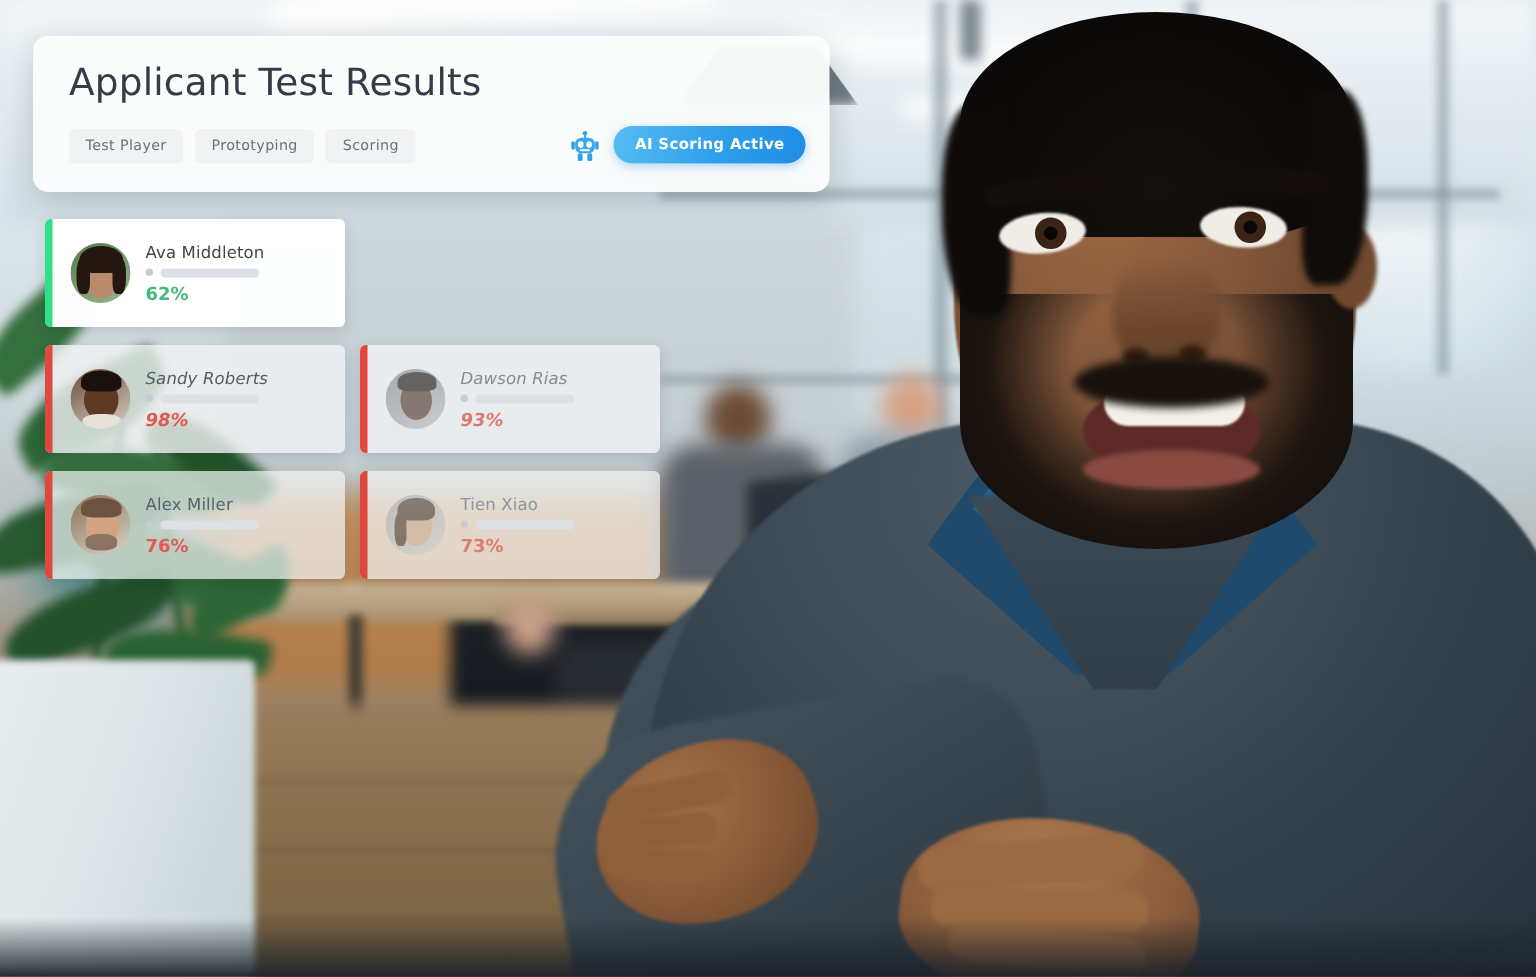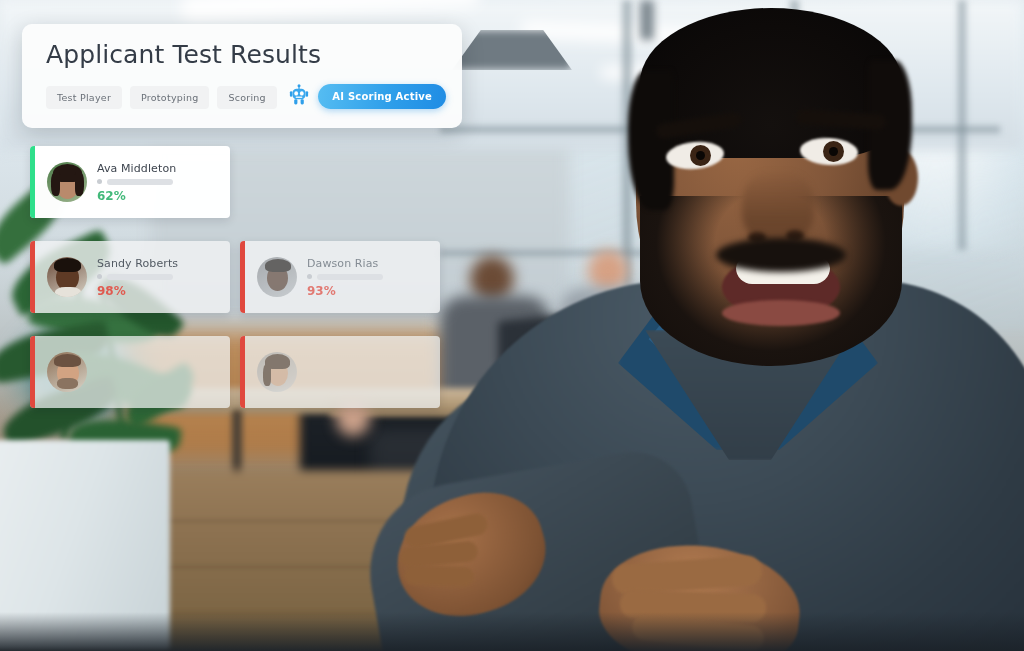--- a/index.html
+++ b/index.html
@@ -262,48 +262,48 @@
   }
   .m-bottomdark{
     position:absolute;left:0;top:612px;width:1024px;height:60px;
     background:linear-gradient(180deg,rgba(25,31,37,0),#1b2229 70%);
   }
 
   
   .ui{position:absolute;left:0;top:0;width:1024px;height:651px;}
 
   .panel-header{
-    position:absolute;left:22px;top:24px;width:440px;height:104px;
+    position:absolute;left:22px;top:24px;width:531px;height:104px;
     background:rgba(251,252,252,.97);
     border-radius:10px;
     box-shadow:0 6px 22px rgba(10,20,30,.18);
   }
   .panel-title{
     position:absolute;left:24px;top:16px;
     font-size:25px;font-weight:400;letter-spacing:.1px;color:#343c47;
     font-family:"DejaVu Sans", sans-serif;
   }
   .chips{position:absolute;left:24px;top:62px;display:flex;gap:8px;align-items:center;}
   .chip{
     background:#f1f2f3;border-radius:4px;
     padding:6px 11px;font-size:9.5px;color:#6a7078;letter-spacing:.25px;
     font-family:"DejaVu Sans", sans-serif;white-space:nowrap;
   }
-  .ai-zone{position:absolute;right:16px;top:60px;display:flex;align-items:flex-start;gap:9px;}
+  .ai-zone{position:absolute;right:16px;top:60px;display:flex;align-items:flex-end;gap:9px;}
   .robot-icon{width:20px;height:22px;display:block;}
   .ai-pill{
     background:linear-gradient(100deg,#56bdf2 0%,#2f9fea 55%,#1f8ce4 100%);
     color:#ffffff;border-radius:13px;
     padding:7px 14px;font-size:10px;font-weight:bold;letter-spacing:.2px;
     font-family:"DejaVu Sans", sans-serif;white-space:nowrap;
     box-shadow:0 2px 7px rgba(30,140,230,.35);
   }
 
   .cards{position:absolute;left:30px;top:146px;width:410px;}
-  .card-row{display:flex;gap:10px;margin-bottom:23px;}
+  .card-row{display:flex;gap:10px;margin-bottom:12px;}
   .card{
     position:relative;width:200px;height:72px;
     border-radius:4px;overflow:hidden;
     display:flex;align-items:center;
     box-shadow:0 3px 10px rgba(10,20,30,.12);
   }
   .card .accent{position:absolute;left:0;top:0;width:5px;height:100%;}
   .card-body{display:flex;align-items:center;padding-left:17px;width:100%;height:100%;}
   .avatar{
     width:40px;height:40px;border-radius:50%;flex:0 0 40px;
@@ -316,21 +316,21 @@
   .c-name{
     font-size:11px;color:#3e454f;font-family:"DejaVu Sans", sans-serif;letter-spacing:.1px;
   }
   .c-skel{display:flex;align-items:center;gap:5px;}
   .skel-dot{width:5px;height:5px;border-radius:50%;background:#c9cdd2;}
   .skel-bar{width:66px;height:6px;border-radius:3px;background:#dde0e4;}
   .c-score{font-size:12px;font-weight:bold;font-family:"DejaVu Sans", sans-serif;}
 
   
   .tier-top .card{background:rgba(255,255,255,.985);}
-  .tier-mid .card{background:rgba(241,243,244,.80);}
+  .tier-mid .card{background:rgba(241,243,244,.80);font-style:italic;}
   .tier-mid .c-name{color:#525a63;}
   .tier-low .card{background:rgba(240,242,243,.72);}
   .tier-low .c-name{color:#5a626b;}
   .faded .c-name{color:#848c94;}
   .faded .avatar{opacity:.62;}
   .faded .c-score{opacity:.78;}
   .very-faded .c-name{color:#8d949b;}
   .very-faded .avatar{opacity:.5;}
   .very-faded .c-score{opacity:.72;}
 </style>
@@ -538,31 +538,47 @@
 
         <div class="card">
           <div class="accent" style="background:#e0483e"></div>
           <div class="card-body">
             <div class="avatar">
               <div class="av-bg" style="background:linear-gradient(150deg,#8d6f55,#d9d4c8)"></div>
               <div class="av-face" style="left:10px;top:8px;width:22px;height:26px;background:#d2a382"></div>
               <div class="av-hair" style="left:7px;top:2px;width:27px;height:13px;background:#6b5241"></div>
               <div class="av-hair" style="left:10px;top:26px;width:21px;height:11px;background:#8a7360;border-radius:40%"></div>
             </div>
+            <div class="card-info">
+              <div class="c-name">Alex Miller</div>
+              <div class="c-skel">
+                <div class="skel-dot"></div>
+                <div class="skel-bar"></div>
+              </div>
+              <div class="c-score" style="color:#e05a50">76%</div>
+            </div>
           </div>
         </div>
 
         <div class="card very-faded">
           <div class="accent" style="background:#e0483e"></div>
           <div class="card-body">
             <div class="avatar">
               <div class="av-bg" style="background:linear-gradient(150deg,#9aa0a4,#cdd2d4)"></div>
               <div class="av-face" style="left:11px;top:8px;width:20px;height:26px;background:#c9a388"></div>
               <div class="av-hair" style="left:8px;top:2px;width:25px;height:15px;background:#271b14"></div>
               <div class="av-hair" style="left:6px;top:12px;width:8px;height:22px;background:#271b14;border-radius:40% 10% 30% 40%"></div>
             </div>
+            <div class="card-info">
+              <div class="c-name">Tien Xiao</div>
+              <div class="c-skel">
+                <div class="skel-dot"></div>
+                <div class="skel-bar"></div>
+              </div>
+              <div class="c-score" style="color:#e05a50">73%</div>
+            </div>
           </div>
         </div>
       </div>
 
     </div>
   </div>
 </div>
 
 </body></html>

